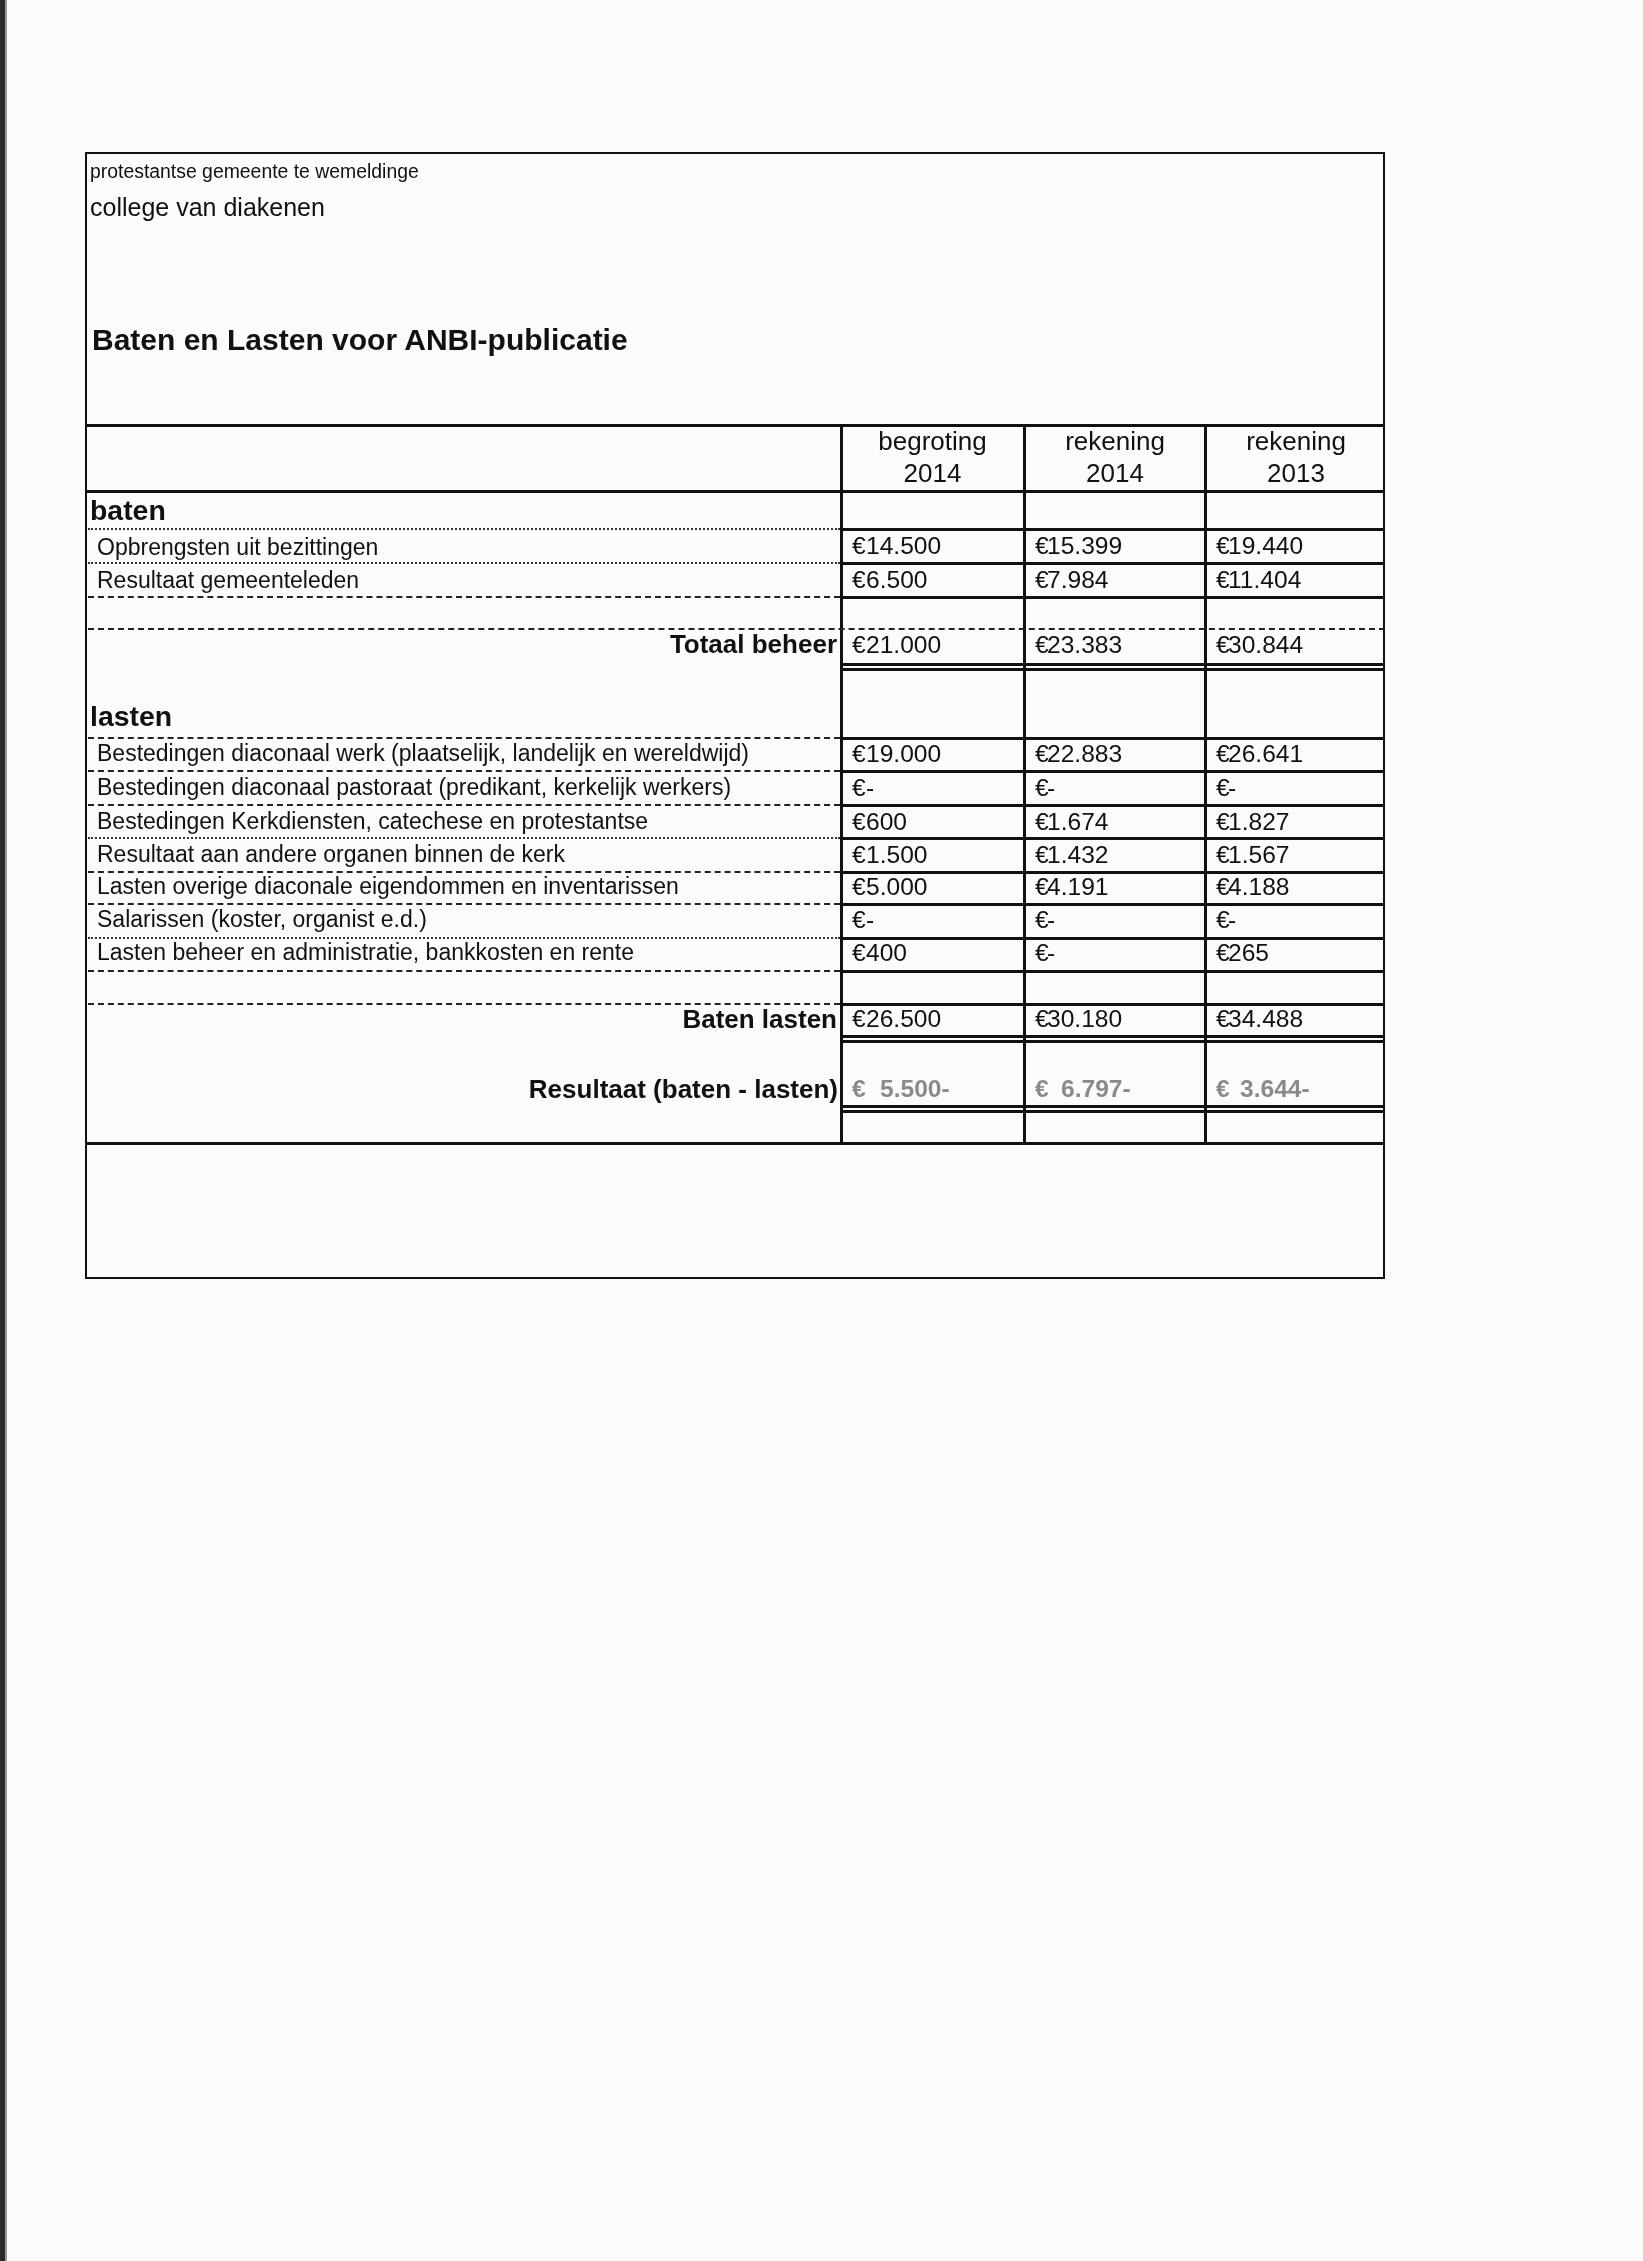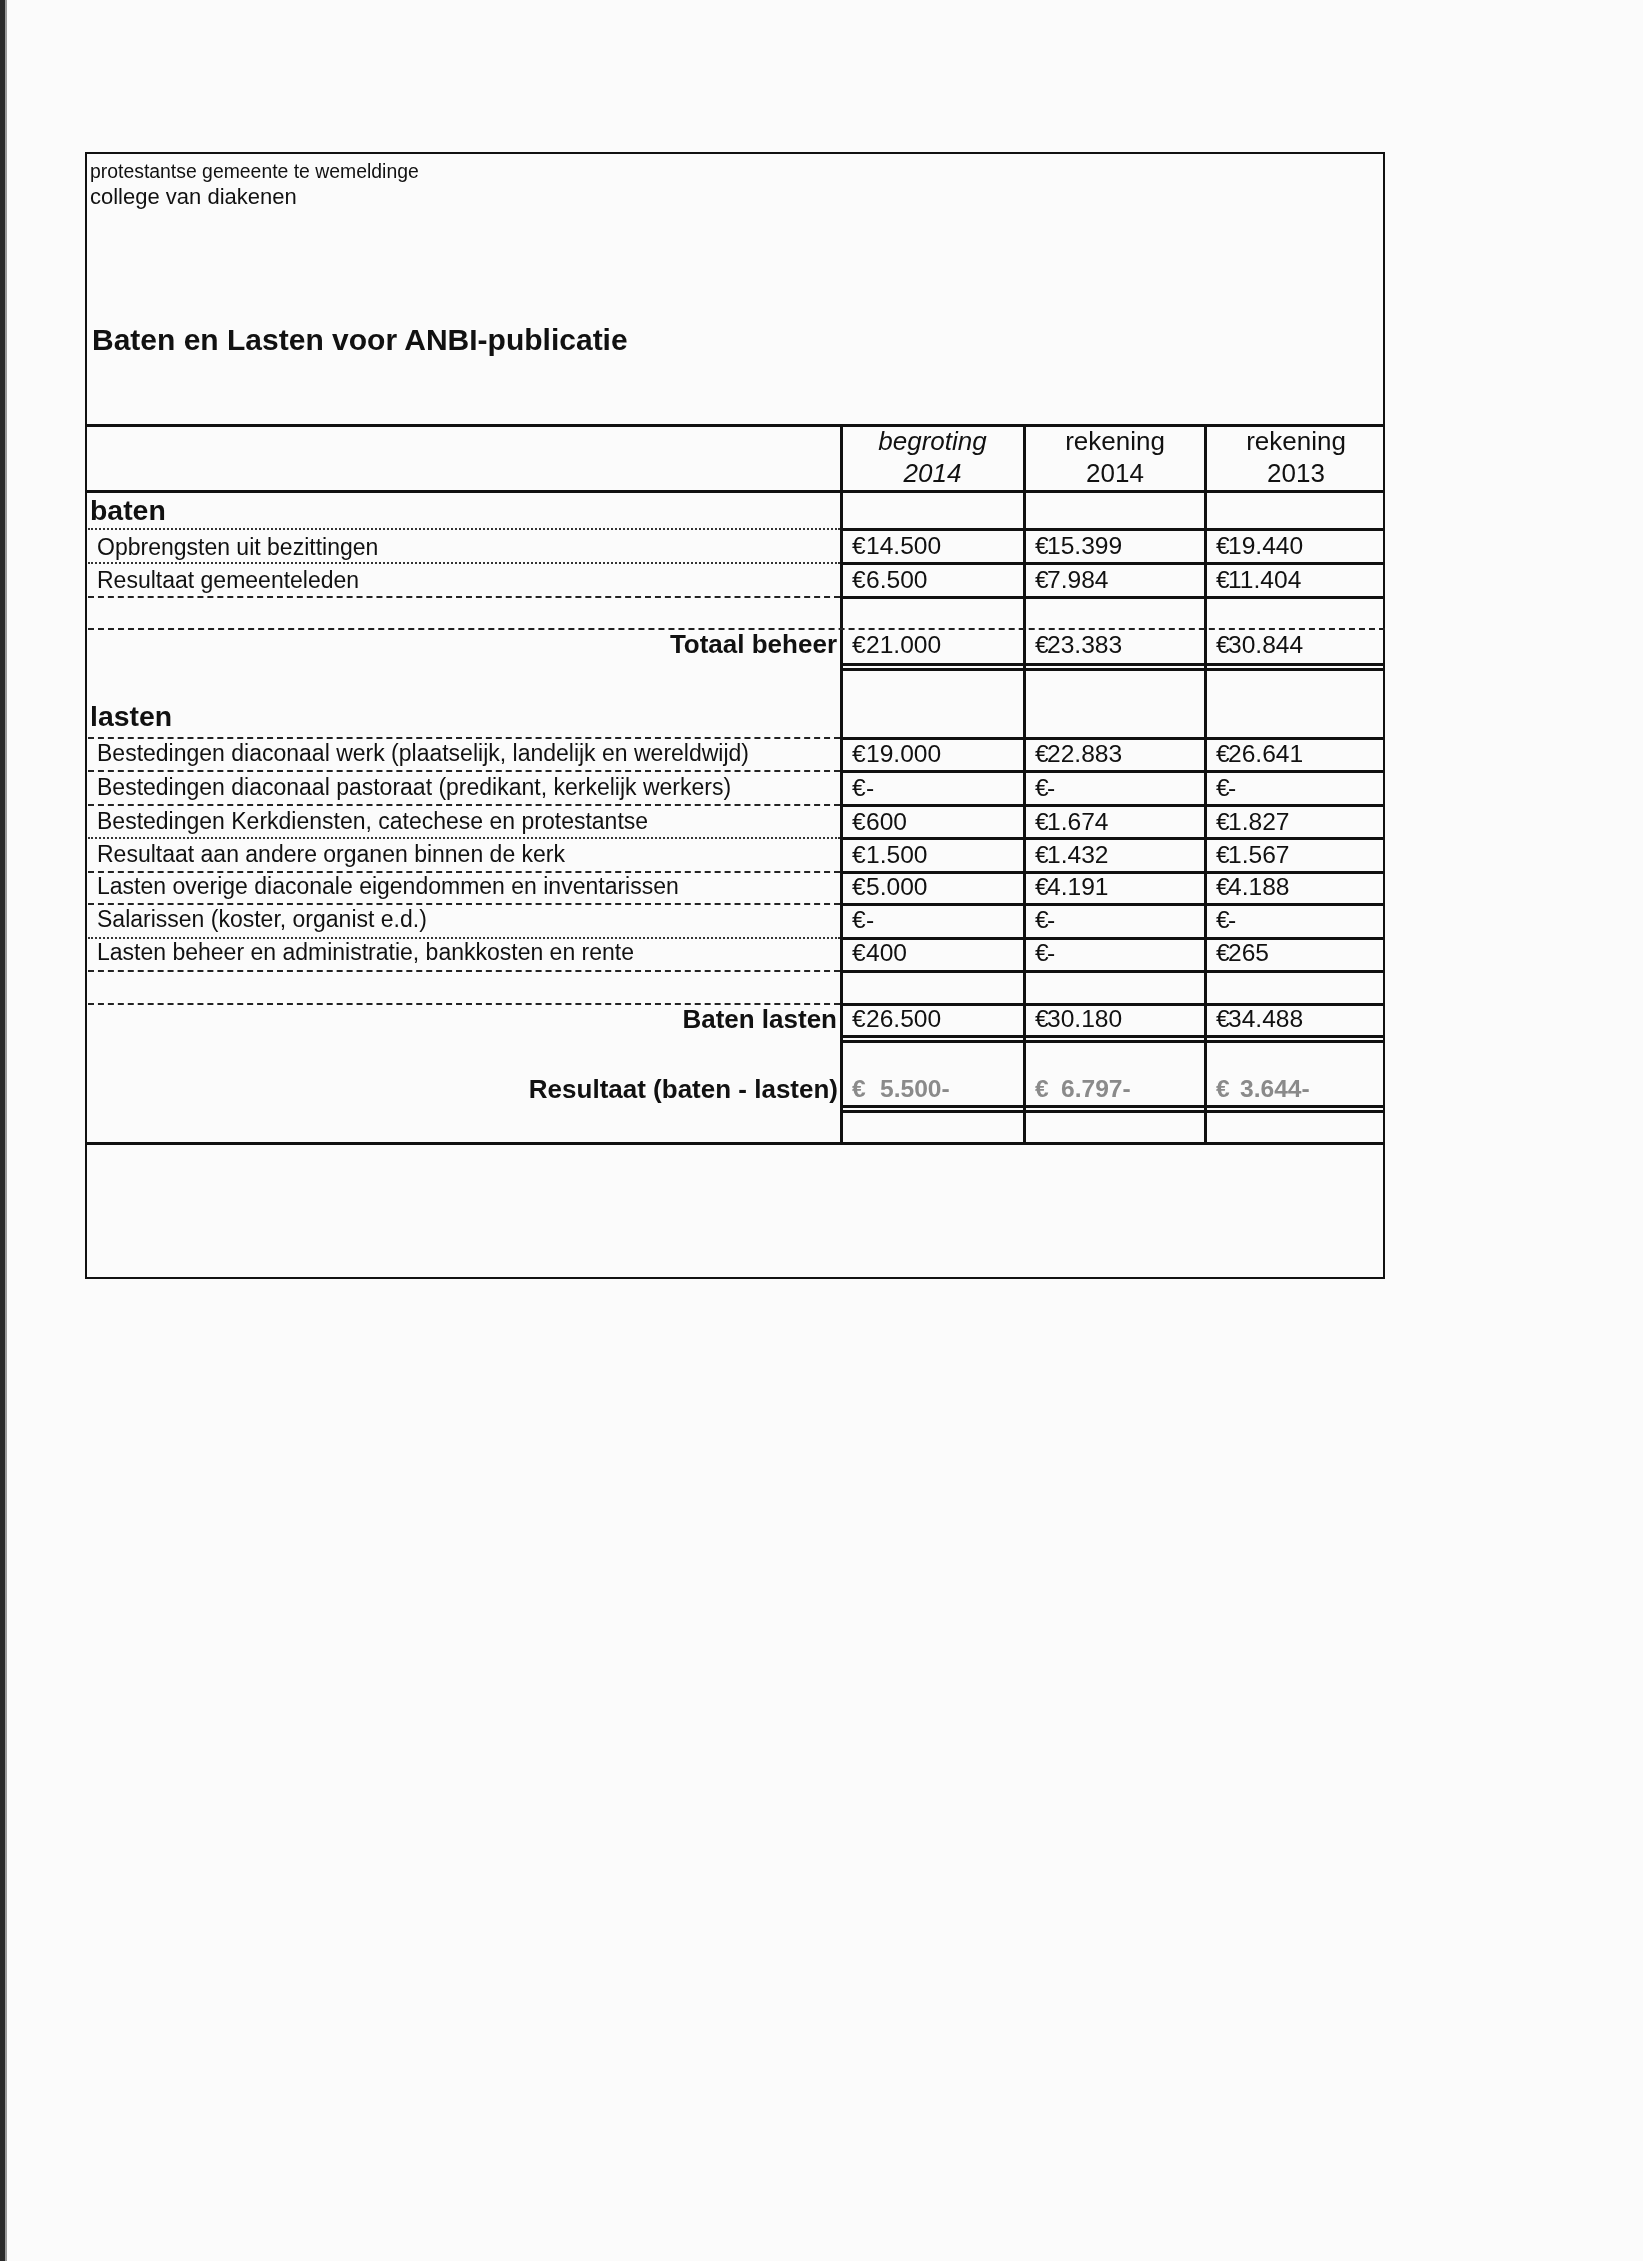--- a/index.html
+++ b/index.html
@@ -9,21 +9,21 @@
     font-family: "Liberation Sans", sans-serif;
     color: #111;
     overflow: hidden;
   }
   .scan-edge { position: absolute; left: 0; top: 0; width: 5.2px; height: 2261px; background: #2a2a2a; }
   .scan-edge2 { position: absolute; left: 5.2px; top: 0; width: 1.9px; height: 2261px; background: #9a9a9a; }
 
   .box { position: absolute; left: 85px; top: 152px; width: 1300px; height: 1127px;
          border: 2.6px solid #111; box-sizing: border-box; }
   .org1 { position: absolute; left: 90px; top: 160px; font-size: 19.4px; }
-  .org2 { position: absolute; left: 90px; top: 184px; font-size: 22px; }
+  .org2 { position: absolute; left: 90px; top: 193px; font-size: 25px; }
   .title { position: absolute; left: 92px; top: 323px; font-size: 30px; font-weight: bold; }
 
   .hline { position: absolute; background: #111; }
   .vline { position: absolute; background: #111; width: 2.6px; }
   .dash  { position: absolute; height: 0; border-top: 2.6px dashed #222; }
   .dot   { position: absolute; height: 0; border-top: 2.6px dotted #333; }
 
   .col-head { position: absolute; text-align: center; font-size: 26px; line-height: 32px; }
   .section { position: absolute; left: 90px; font-size: 28.4px; font-weight: bold; }
   .label { position: absolute; left: 97px; font-size: 23px; white-space: nowrap; }
@@ -45,21 +45,21 @@
 <div class="title">Baten en Lasten voor ANBI-publicatie</div>
 
 <div class="hline" style="left:85px;top:424px;width:1300px;height:2.6px;"></div>
 <div class="hline" style="left:85px;top:490px;width:1300px;height:2.6px;"></div>
 <div class="hline" style="left:85px;top:1142px;width:1300px;height:3.2px;"></div>
 
 <div class="vline" style="left:840px;top:424px;height:720px;"></div>
 <div class="vline" style="left:1023px;top:424px;height:720px;"></div>
 <div class="vline" style="left:1204px;top:424px;height:720px;"></div>
 
-<div class="col-head" style="left:842px;top:425px;width:181px;font-style:italic;">
+<div class="col-head" style="left:842px;top:425px;width:181px;">
   <div>begroting</div>
   <div>2014</div>
 </div>
 <div class="col-head" style="left:1026px;top:425px;width:178px;">
   <div>rekening</div>
   <div>2014</div>
 </div>
 <div class="col-head" style="left:1207px;top:425px;width:178px;">
   <div>rekening</div>
   <div>2013</div>

